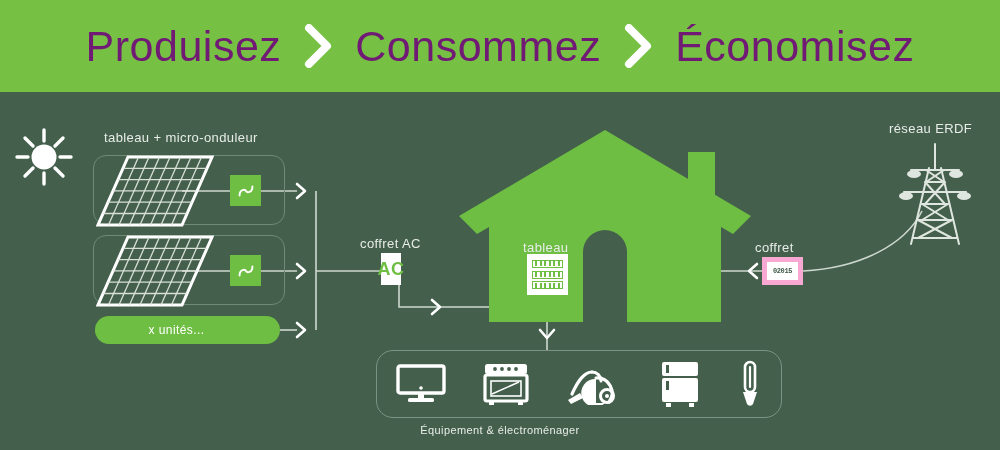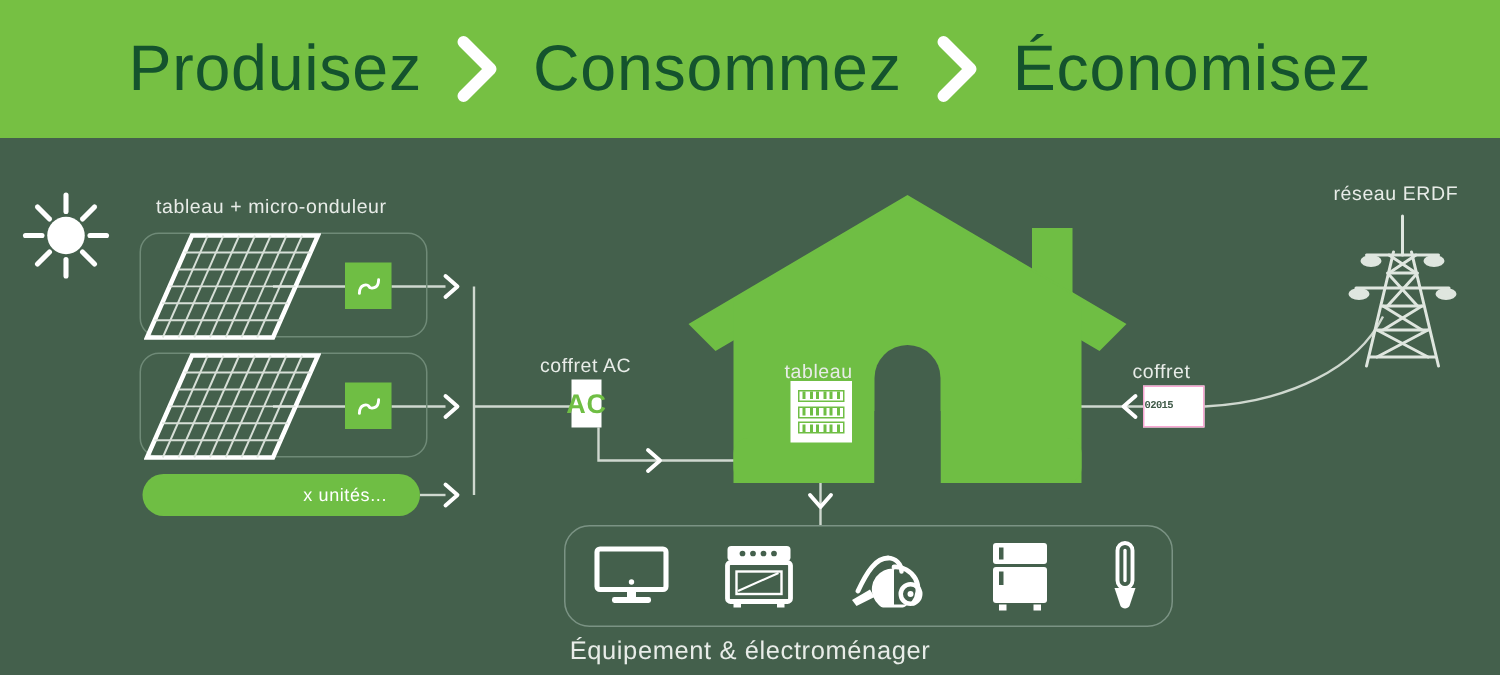--- a/index.html
+++ b/index.html
@@ -23,21 +23,21 @@
     left: 0; top: 0;
     width: 1000px;
     height: 92px;
     background: #76c043;
     display: flex;
     align-items: center;
     justify-content: center;
     gap: 22px;
   }
   .hdr-word {
-    color: #14532d;
+    color: #701a75;
     font-size: 43px;
     font-weight: 400;
     letter-spacing: 0.5px;
     line-height: 1;
     white-space: nowrap;
   }
   .hdr-chev {
     width: 30px;
     height: 44px;
     flex: 0 0 auto;
@@ -83,21 +83,21 @@
   #inv-2 { left: 230px; top: 255px; }
 
   #units-pill {
     position: absolute;
     left: 95px; top: 316px;
     width: 185px; height: 28px;
     background: #6fbe44;
     border-radius: 14px;
     display: flex;
     align-items: center;
-    justify-content: flex-end;
+    justify-content: center;
     box-sizing: border-box;
     padding-right: 22px;
   }
   #units-pill span {
     color: #ffffff;
     font-size: 12px;
     letter-spacing: 0.4px;
   }
 
   
@@ -152,24 +152,25 @@
   
   #lbl-reseau  { left: 889px; top: 121px; }
   #tower { left: 895px; top: 140px; width: 80px; height: 108px; }
 
   #lbl-compteur { left: 755px; top: 240px; }
   #meter-box {
     position: absolute;
     left: 762px; top: 257px;
     width: 41px; height: 28px;
     background: #ffffff;
-    border: 1px solid #f9a8d4;
-    box-sizing: border-box;
-    display: flex;
-    align-items: center;
+    border: 5px solid #f9a8d4;
+    box-sizing: border-box;
+    display: flex;
+    align-items: center;
+    justify-content: center;
   }
   #meter-box span {
     font-family: "Liberation Mono", monospace;
     font-size: 7px;
     font-weight: bold;
     color: #3f5a48;
     letter-spacing: -0.4px;
   }
 
   
@@ -182,21 +183,21 @@
     box-sizing: border-box;
     display: flex;
     align-items: center;
     justify-content: space-around;
   }
   .appli-icon { flex: 0 0 auto; }
   #lbl-appliances {
     left: 0; top: 424px;
     width: 1000px;
     text-align: center;
-    font-size: 17px;
+    font-size: 11px;
   }
 
   
   #wires { position: absolute; left: 0; top: 0; width: 1000px; height: 450px; pointer-events: none; }
 </style>
 </head>
 <body>
 
 <div id="stage">
 

